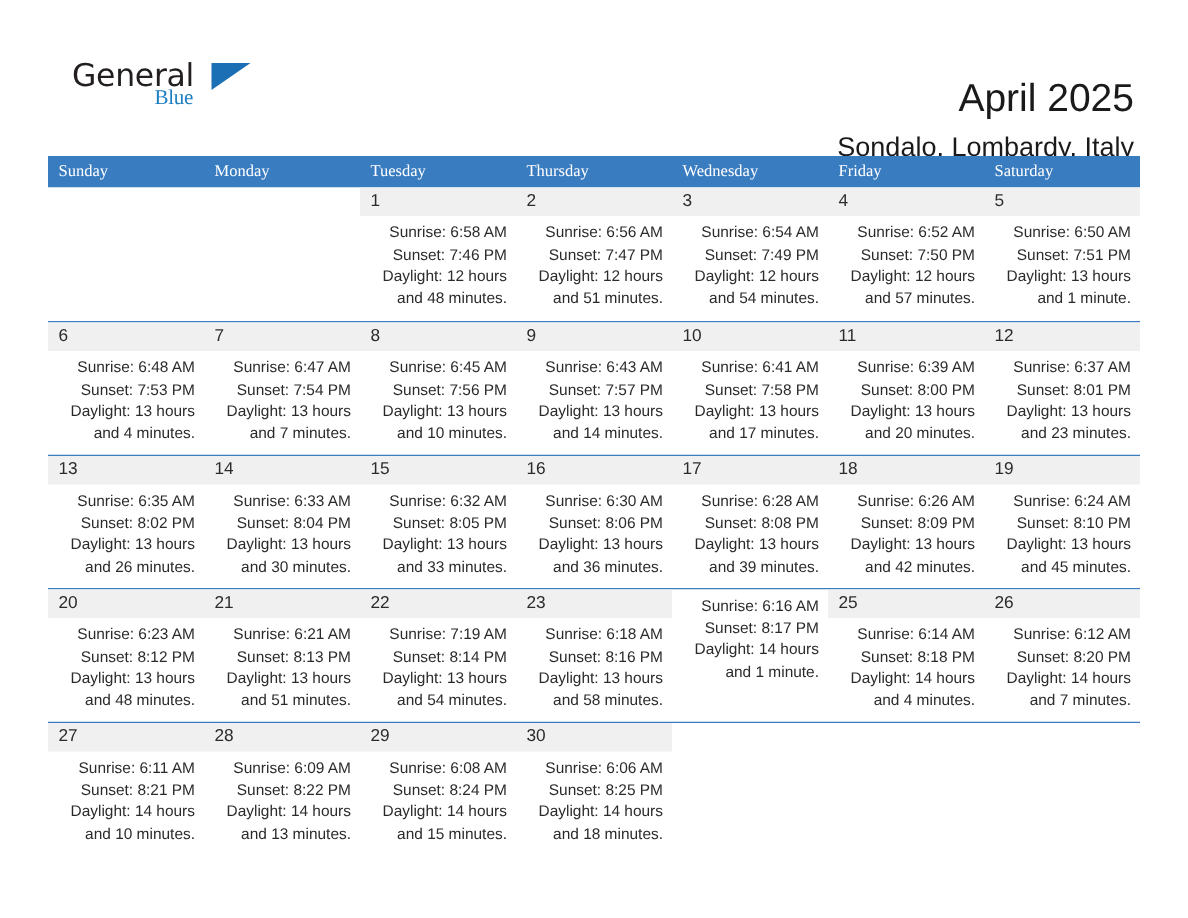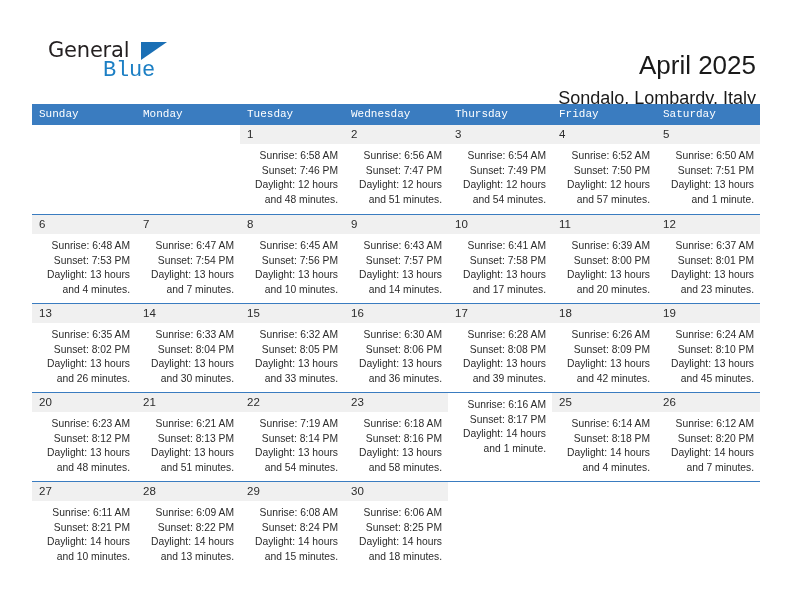--- a/index.html
+++ b/index.html
@@ -43,24 +43,24 @@
     font-size: 21px;
     letter-spacing: -0.2px;
     color: #231f20;
     font-family: "DejaVu Sans", sans-serif;
     font-weight: 400;
   }
   .logo-blue {
     position: absolute;
     left: 55px;
     top: 20px;
-    font-size: 22px;
+    font-size: 14px;
     letter-spacing: -0.2px;
     color: #1c7fc4;
-    font-family: Liberation Mono, monospace;
+    font-family: Liberation Serif, serif;
     font-weight: 400;
   }
   .logo-triangle {
     position: absolute;
     left: 93px;
     top: 4px;
     width: 0;
     height: 0;
     border-left: 26px solid #1a6fb5;
     border-bottom: 18px solid transparent;
@@ -101,21 +101,21 @@
     background: #3a7cc0;
     height: 21px;
   }
   .dow-cell {
     flex: 1 1 0;
     color: #ffffff;
     font-size: 11px;
     line-height: 21px;
     padding-left: 7px;
     box-sizing: border-box;
-    font-family: Liberation Mono, monospace;
+    font-family: Liberation Serif, serif;
     white-space: nowrap;
     overflow: hidden;
   }
 
   .week-row {
     display: flex;
     border-top: 1.6px solid #3a7cc0;
     height: 89px;
     box-sizing: border-box;
   }
@@ -173,22 +173,22 @@
       <div class="cal-title">April 2025</div>
       <div class="cal-subtitle">Sondalo, Lombardy, Italy</div>
     </div>
   </div>
 
   <div class="calendar">
     <div class="dow-row">
       <div class="dow-cell">Sunday</div>
       <div class="dow-cell">Monday</div>
       <div class="dow-cell">Tuesday</div>
+      <div class="dow-cell">Thursday</div>
       <div class="dow-cell">Wednesday</div>
-      <div class="dow-cell">Thursday</div>
       <div class="dow-cell">Friday</div>
       <div class="dow-cell">Saturday</div>
     </div>
 
     <div id="weeks-container">
         <div class="week-row first">
           <div class="day-cell empty">
             <div class="daynum-band">
               <div class="daynum"></div>
             </div>

